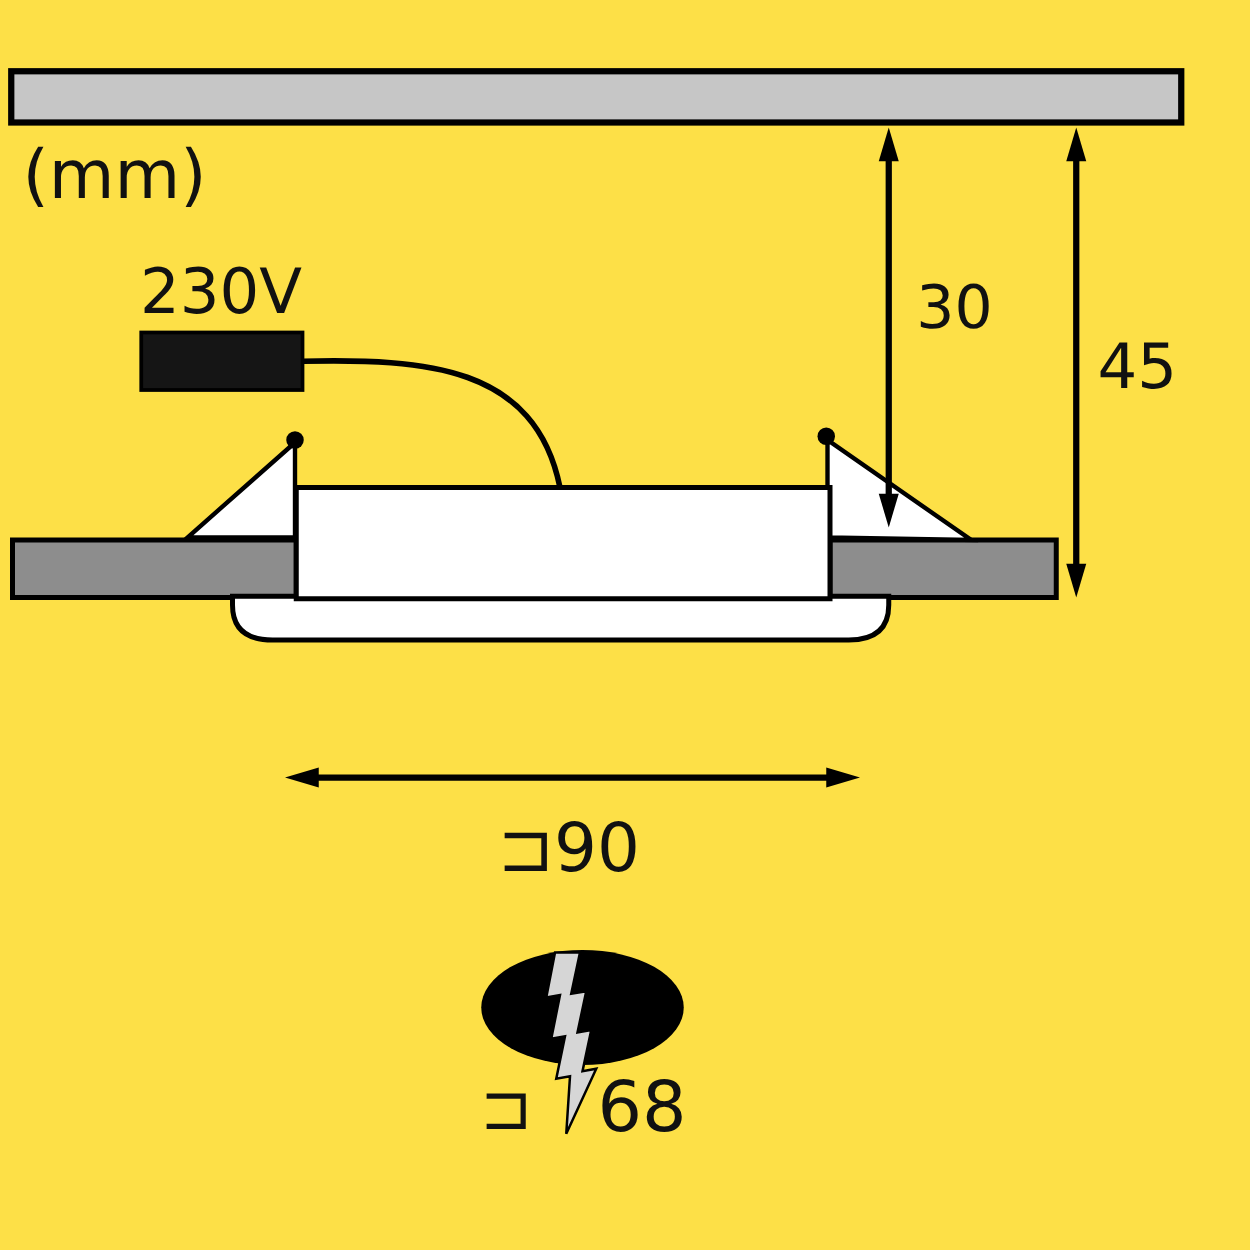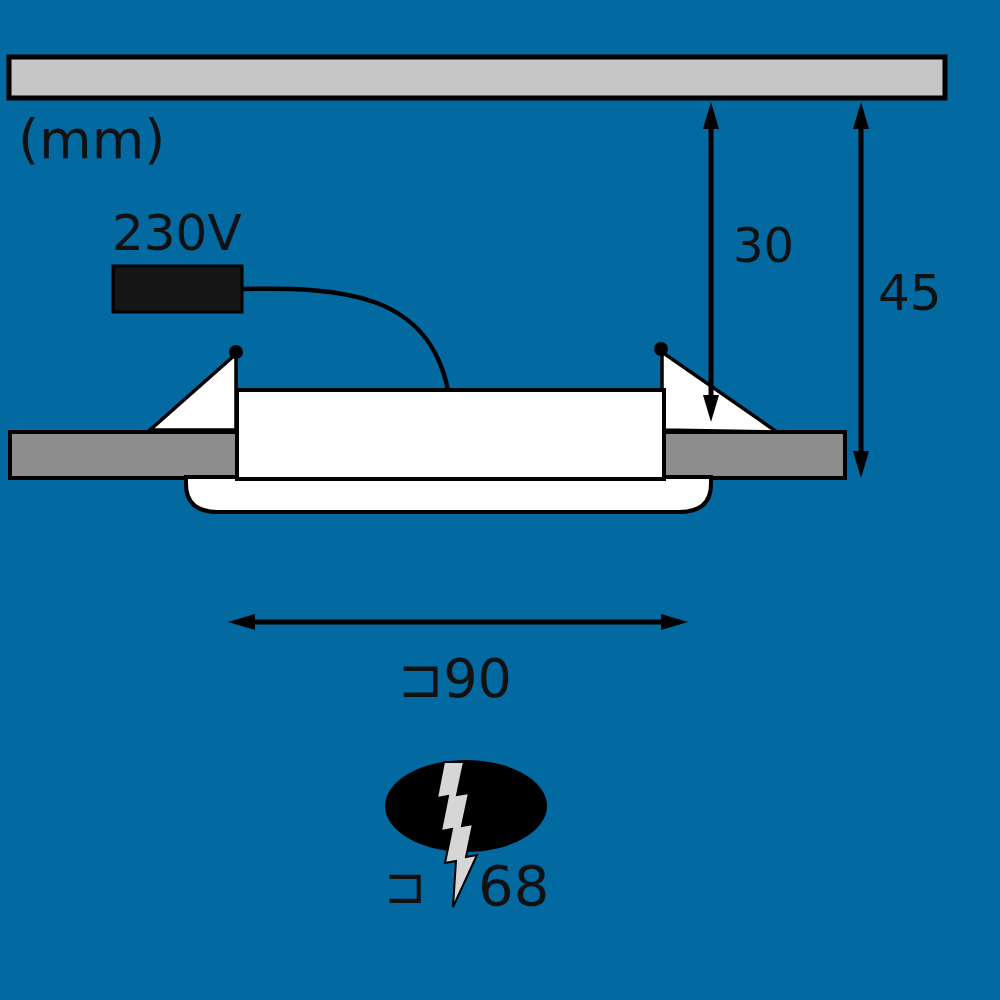--- a/index.html
+++ b/index.html
@@ -5,21 +5,21 @@
   html, body {
     margin: 0;
     padding: 0;
     background: #ffffff;
     font-family: "DejaVu Sans", sans-serif;
   }
   .stage {
     position: relative;
     width: 1000px;
     height: 1000px;
-    background: #0369a1;
+    background: #fde047;
     overflow: hidden;
   }
   svg { display: block; }
   text {
     font-family: "DejaVu Sans", "Liberation Sans", sans-serif;
     fill: #111111;
   }
 </style>
 </head>
 <body>

